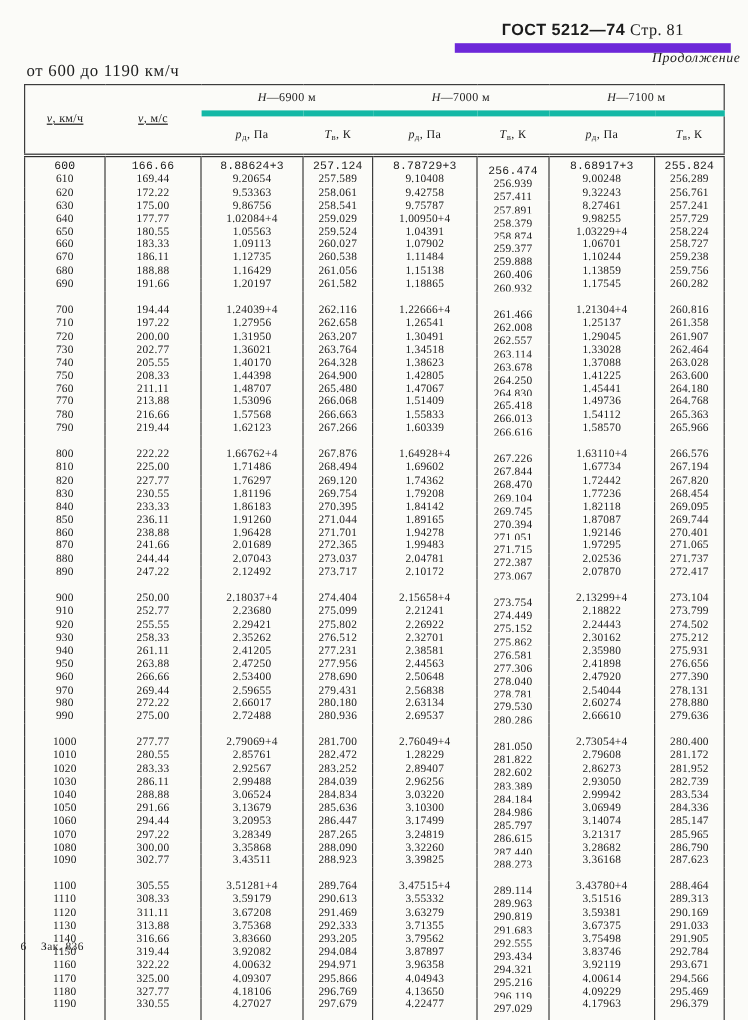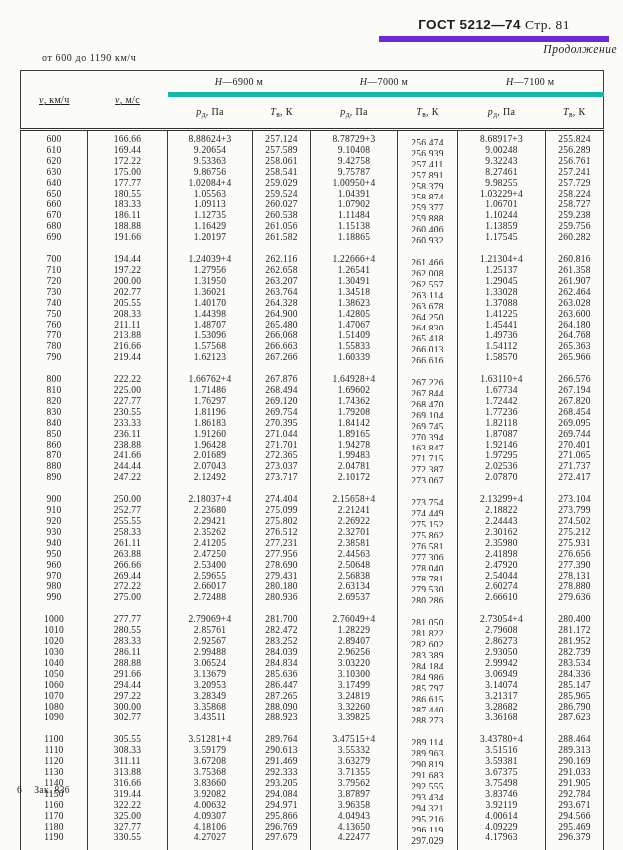--- a/index.html
+++ b/index.html
@@ -12,31 +12,31 @@
     overflow:hidden;
   }
   .page{position:absolute;inset:0;}
 
   
   .gost-head{
     position:absolute;top:17px;right:14px;
     width:230px;text-align:center;
     font-family:"Liberation Sans","DejaVu Sans",sans-serif;
     font-weight:bold;font-size:13.5px;letter-spacing:.4px;
-    padding-bottom:3px;border-bottom:6px solid #6d28d9;
+    padding-bottom:3px;border-bottom:8px solid #6d28d9;
     white-space:nowrap;
   }
   .gost-head .pg{font-weight:normal;font-family:"Liberation Serif",serif;}
   .continuation{
     position:absolute;top:43px;right:6px;
     font-style:italic;font-size:11.5px;letter-spacing:.5px;
   }
   .range-label{
     position:absolute;top:52px;left:22px;
-    font-size:10px;letter-spacing:.6px;margin-left:20px;
+    font-size:14px;letter-spacing:.6px;
   }
 
   
   table.data{
     position:absolute;top:70px;left:20px;
     width:583px;border-collapse:collapse;table-layout:fixed;
     border:1px solid #3c3c3c;
   }
   table.data th, table.data td{
     padding:0;margin:0;text-align:center;vertical-align:middle;
@@ -50,21 +50,21 @@
   tr.grp-row th.vcol{border-bottom:none;}
   tr.sub-row th{height:31px;border-bottom:3px double #2e2e2e;}
   th.vcol{border-bottom:3px double #2e2e2e !important;text-decoration:underline;}
   thead i{font-style:italic;}
   thead sub{font-size:7.5px;vertical-align:-2px;}
 
   tbody td{
     font-size:9.5px;line-height:10.9px;height:10.9px;
     letter-spacing:.2px;
   }
-  tr.first-data td{padding-top:3px;}
+  tr.first-data td{padding-top:3px;font-family:Liberation Mono, monospace;}
   tr.gap td{height:11px;}
   tr.last-data td{padding-bottom:21px;}
   
   tbody td:nth-child(6) span{position:relative;top:4px;display:inline-block;}
 
   .footer-note{
     position:absolute;top:785px;left:17px;
     font-size:9.5px;letter-spacing:.4px;
   }
   .footer-note .zak{margin-left:12px;}
@@ -388,21 +388,21 @@
           <td><span>270.394</span></td>
           <td><span>1.87087</span></td>
           <td><span>269.744</span></td>
         </tr>
         <tr>
           <td><span>860</span></td>
           <td><span>238.88</span></td>
           <td><span>1.96428</span></td>
           <td><span>271.701</span></td>
           <td><span>1.94278</span></td>
-          <td><span>163.847</span></td>
+          <td><span>271.051</span></td>
           <td><span>1.92146</span></td>
           <td><span>270.401</span></td>
         </tr>
         <tr>
           <td><span>870</span></td>
           <td><span>241.66</span></td>
           <td><span>2.01689</span></td>
           <td><span>272.365</span></td>
           <td><span>1.99483</span></td>
           <td><span>271.715</span></td>

